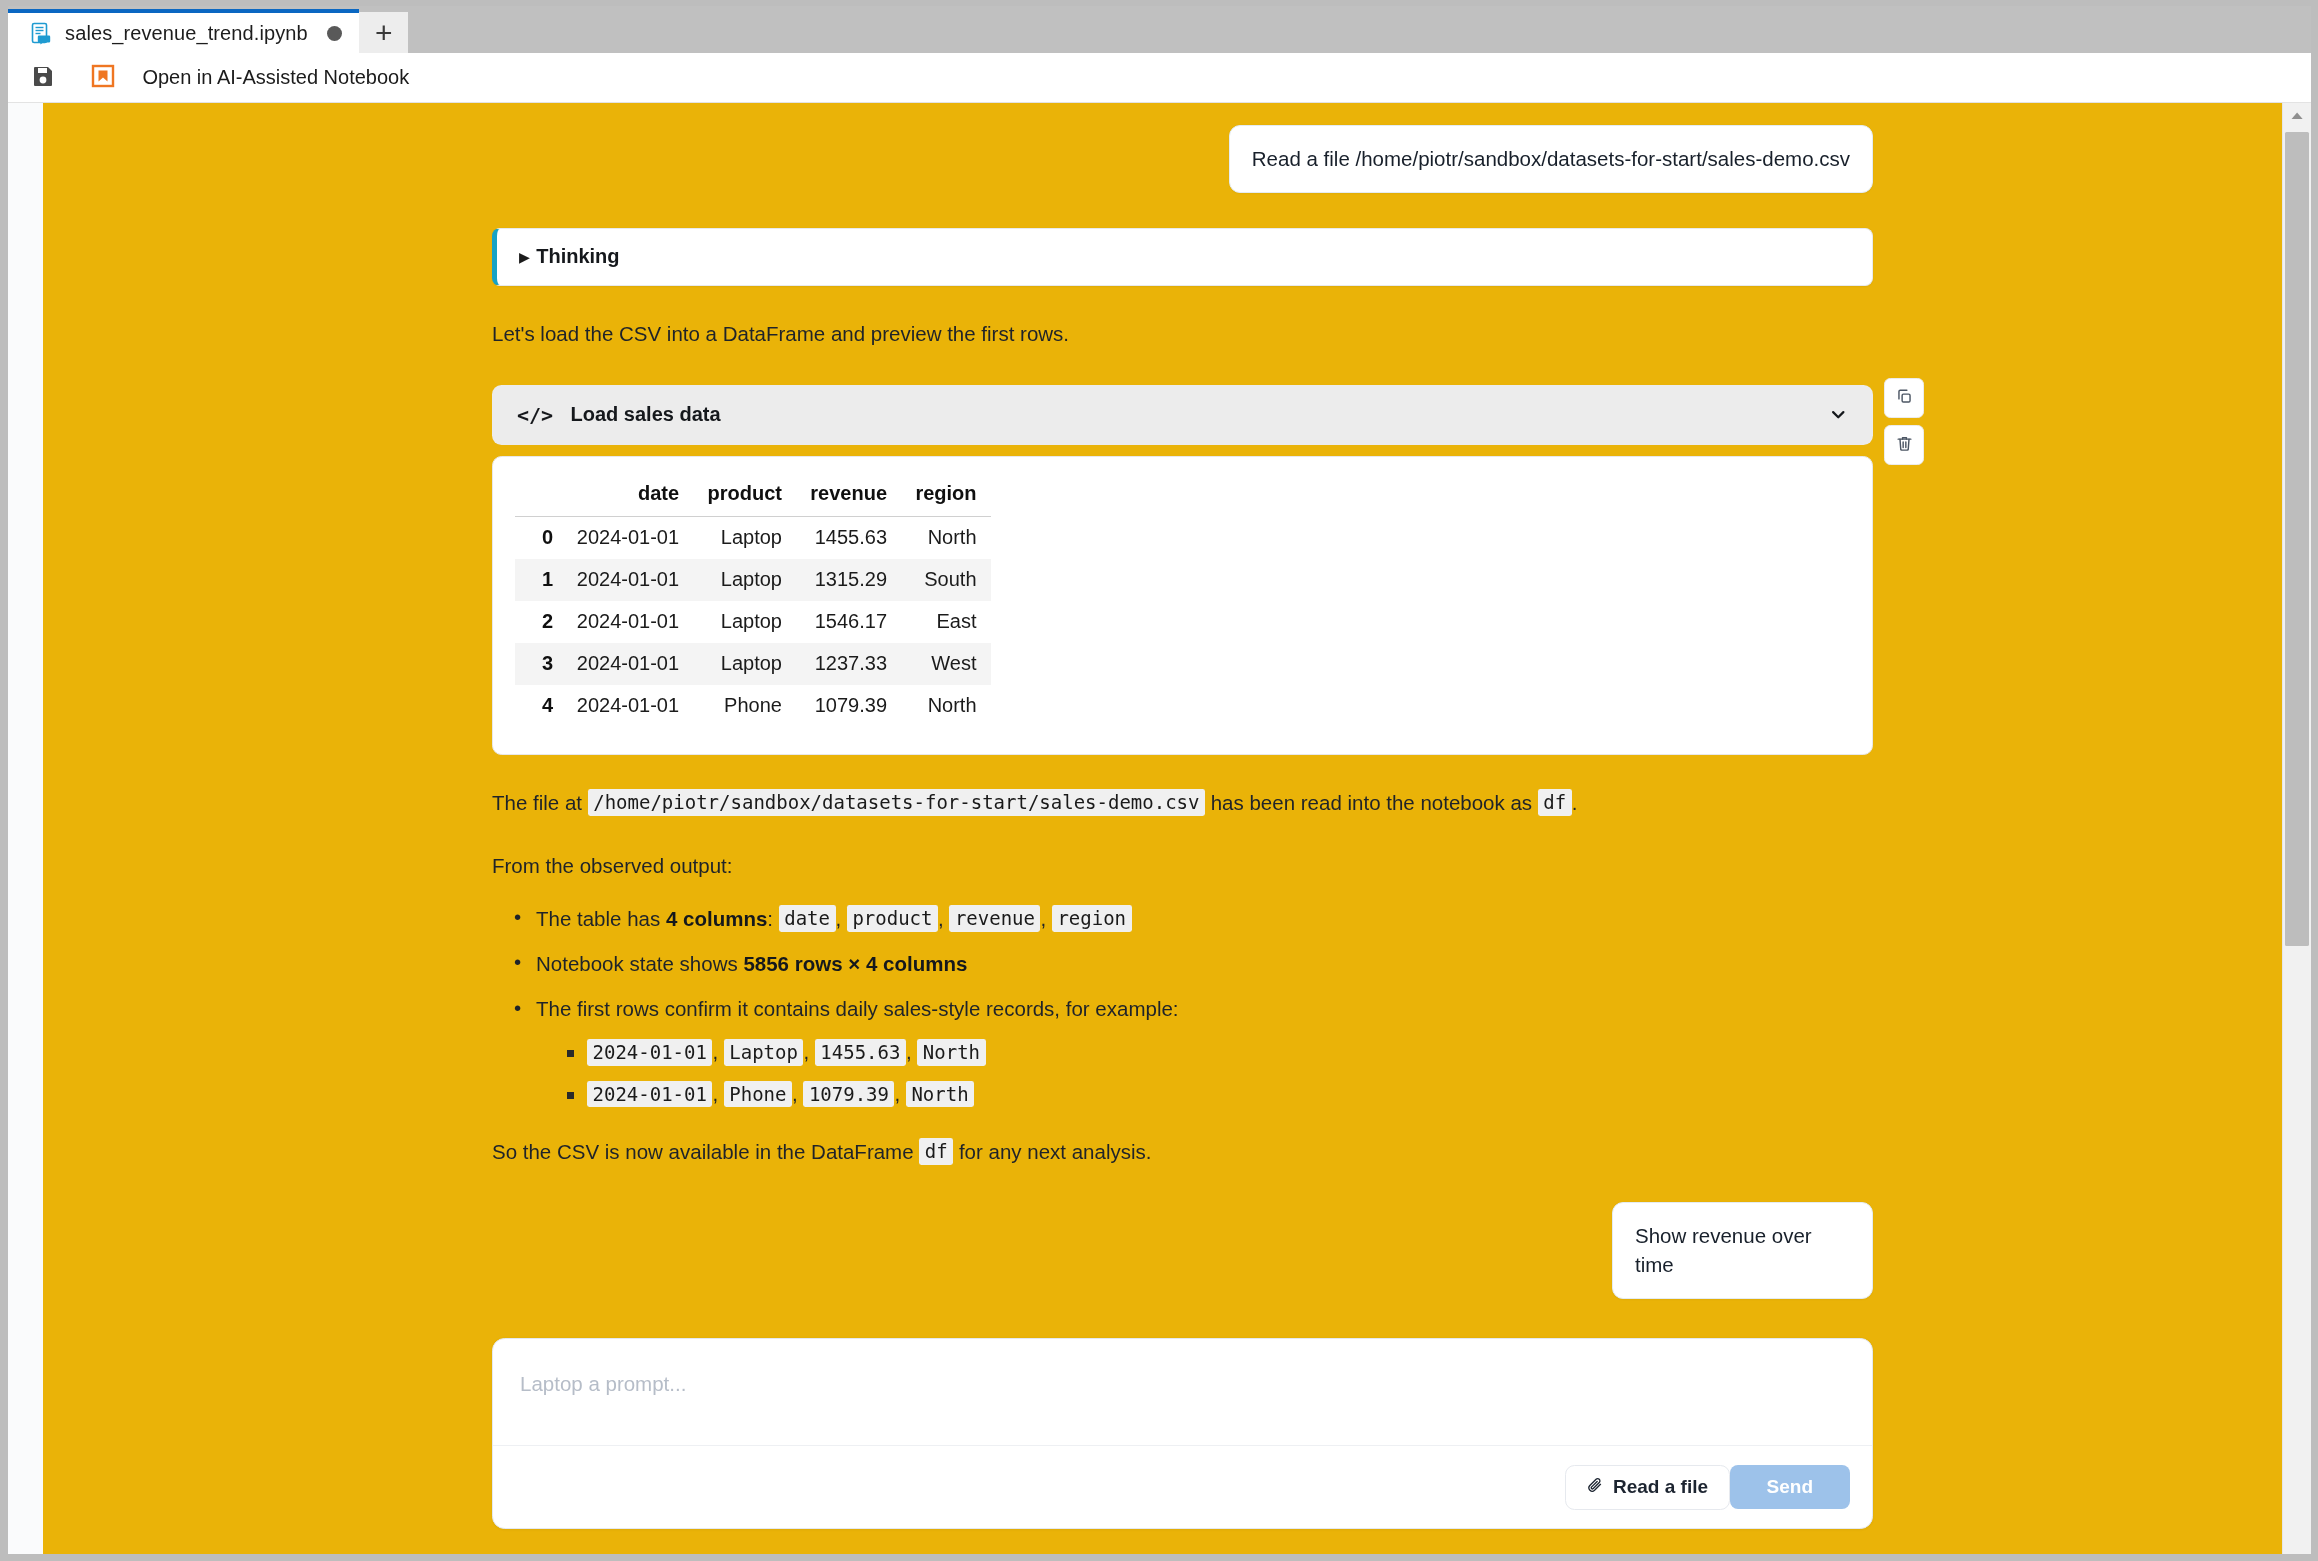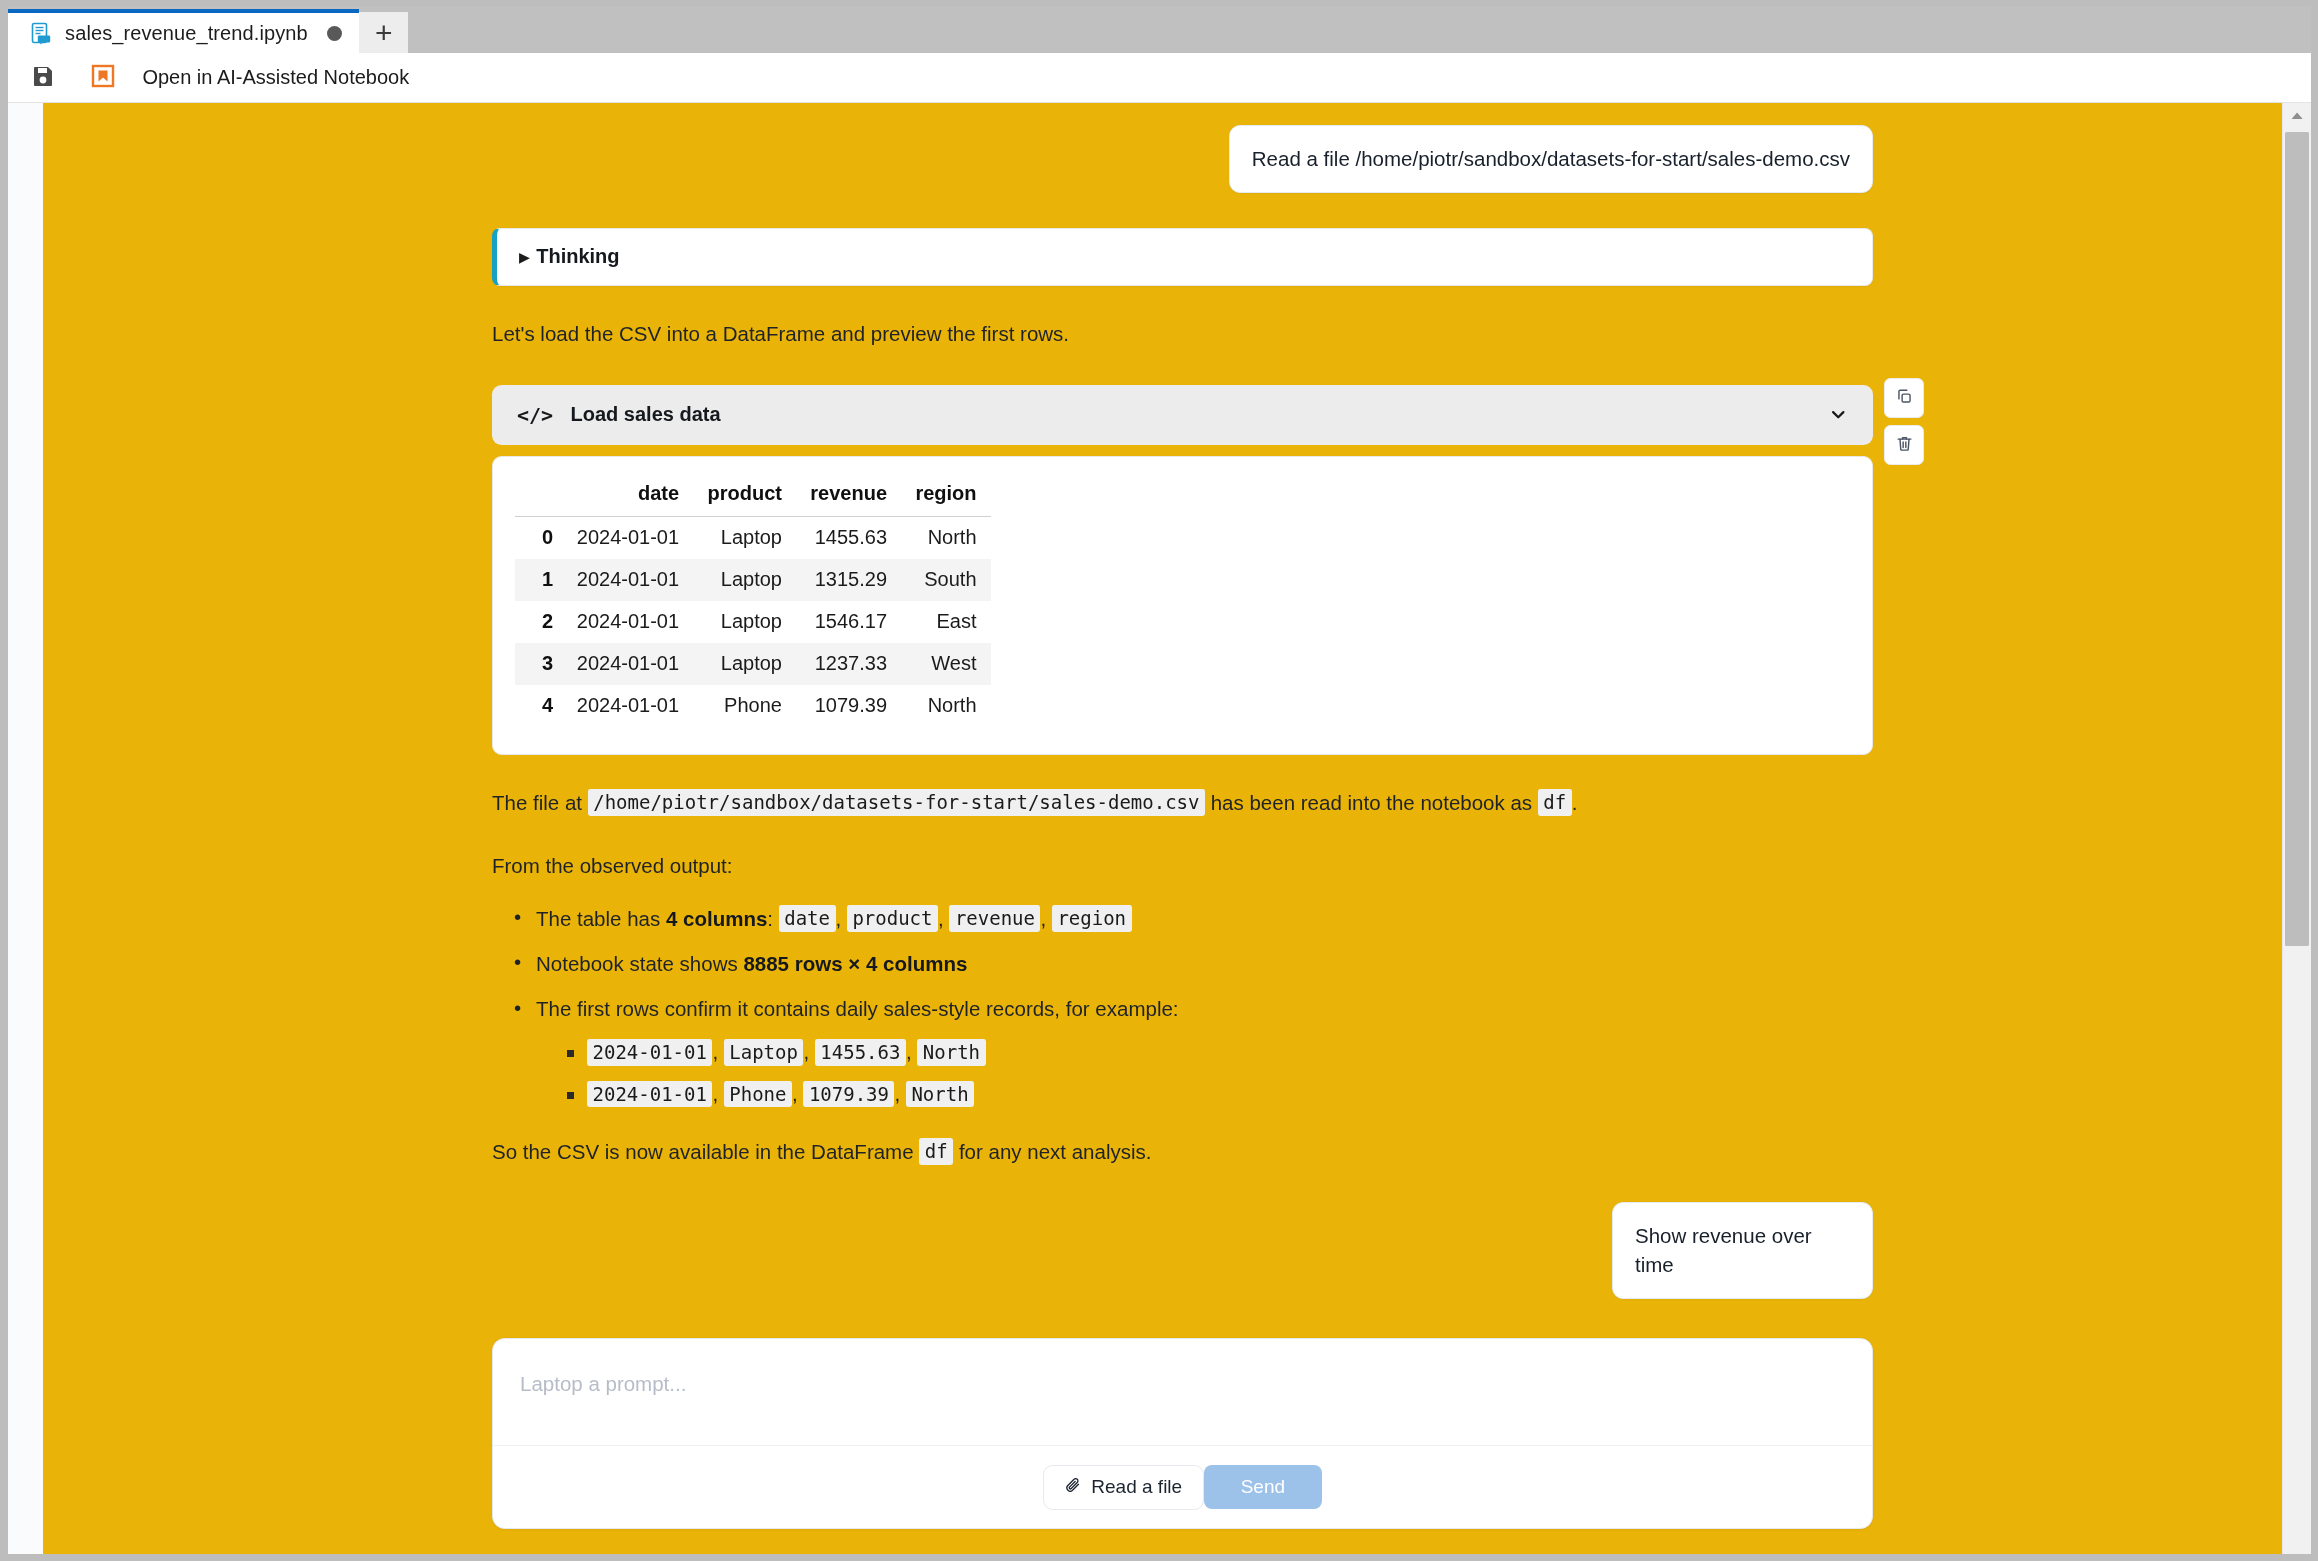--- a/index.html
+++ b/index.html
@@ -353,22 +353,23 @@
     border-bottom: 0.8px solid #eef0f3;
   }
   .composer-placeholder {
     font-size: 20.5px;
     color: #b6bdc8;
   }
   .composer-bar {
     height: 82px;
     display: flex;
     align-items: center;
-    justify-content: center;
+    justify-content: flex-end;
     padding: 0 22px 0 22px;
+    font-weight: bold;
   }
   .readfile-btn {
     display: flex;
     align-items: center;
     gap: 9.5px;
     border: 0.8px solid #e6e9ee;
     border-radius: 9.5px;
     padding: 10.3px 20.5px;
     background: #fff;
     font-size: 19px;
@@ -562,21 +563,21 @@
             <li>
               <span>The table has</span>
               <span class="bold">4 columns</span><span>:</span>
               <code class="inline">date</code>,
               <code class="inline">product</code>,
               <code class="inline">revenue</code>,
               <code class="inline">region</code>
             </li>
             <li>
               <span>Notebook state shows</span>
-              <span class="bold">8885 rows × 4 columns</span>
+              <span class="bold">5856 rows × 4 columns</span>
             </li>
             <li>
               <span>The first rows confirm it contains daily sales-style records, for example:</span>
               <ul class="sublist">
                 <li>
                   <code class="inline">2024-01-01</code>,
                   <code class="inline">Laptop</code>,
                   <code class="inline">1455.63</code>,
                   <code class="inline">North</code>
                 </li>

